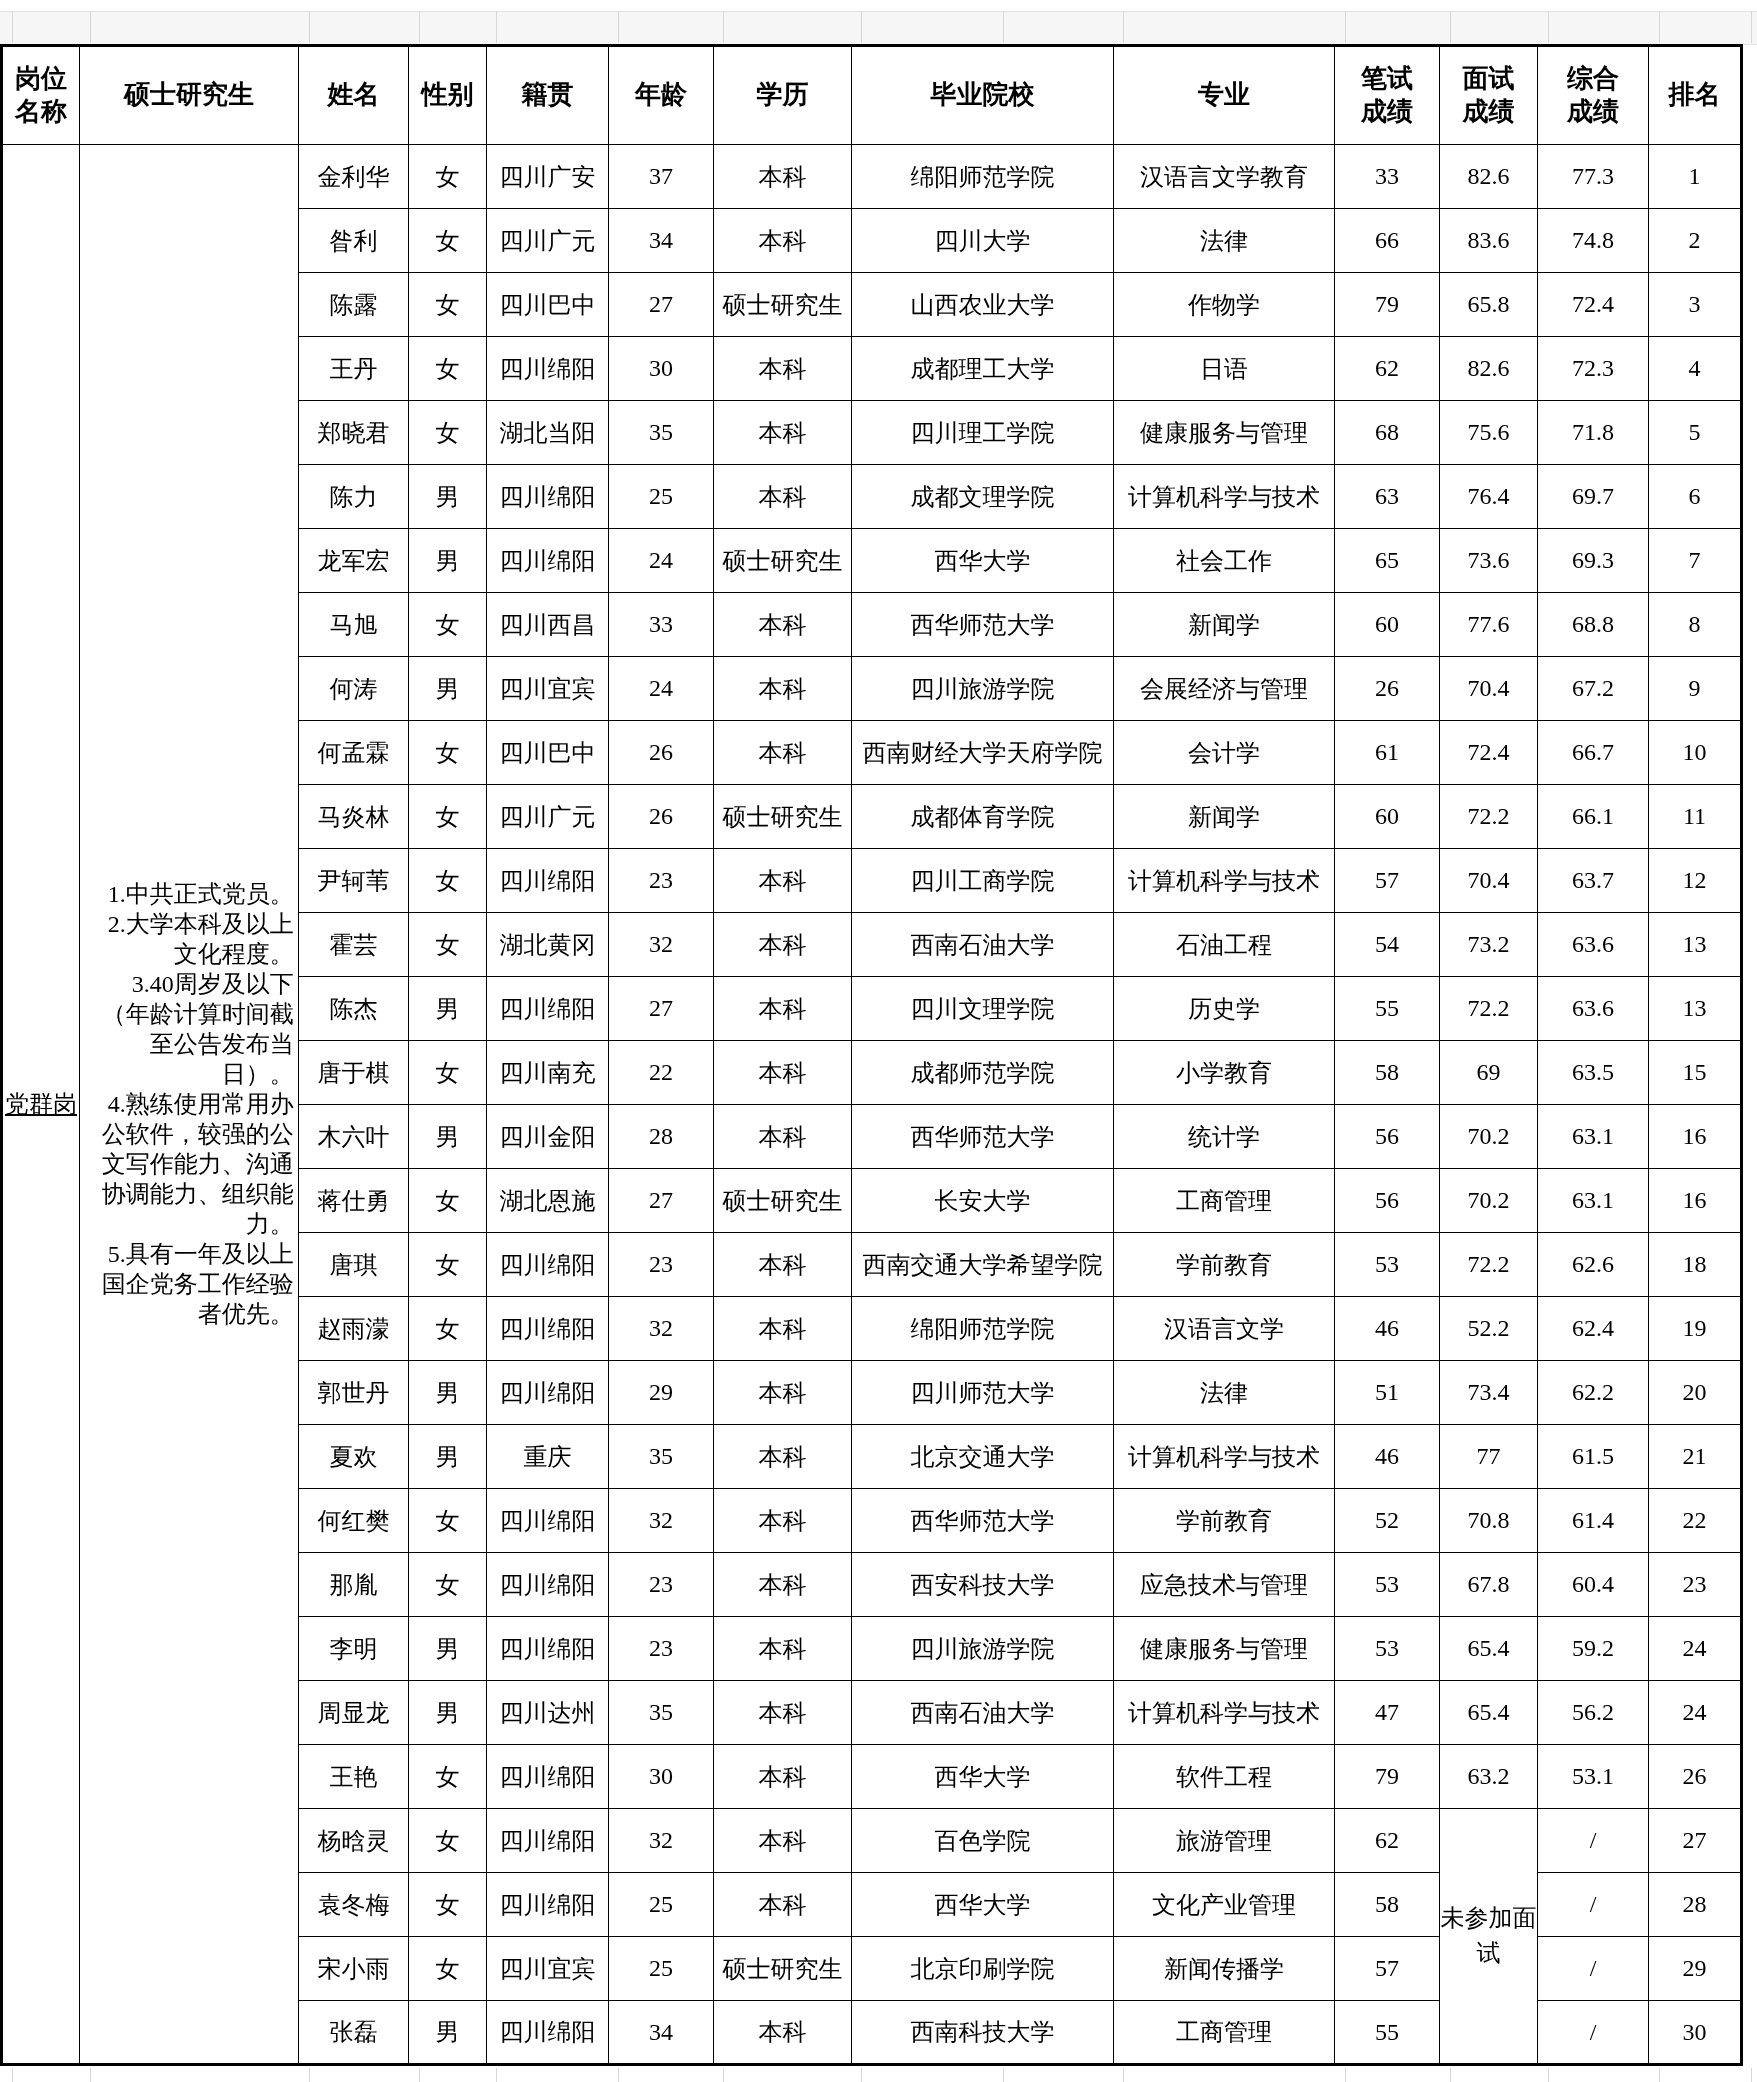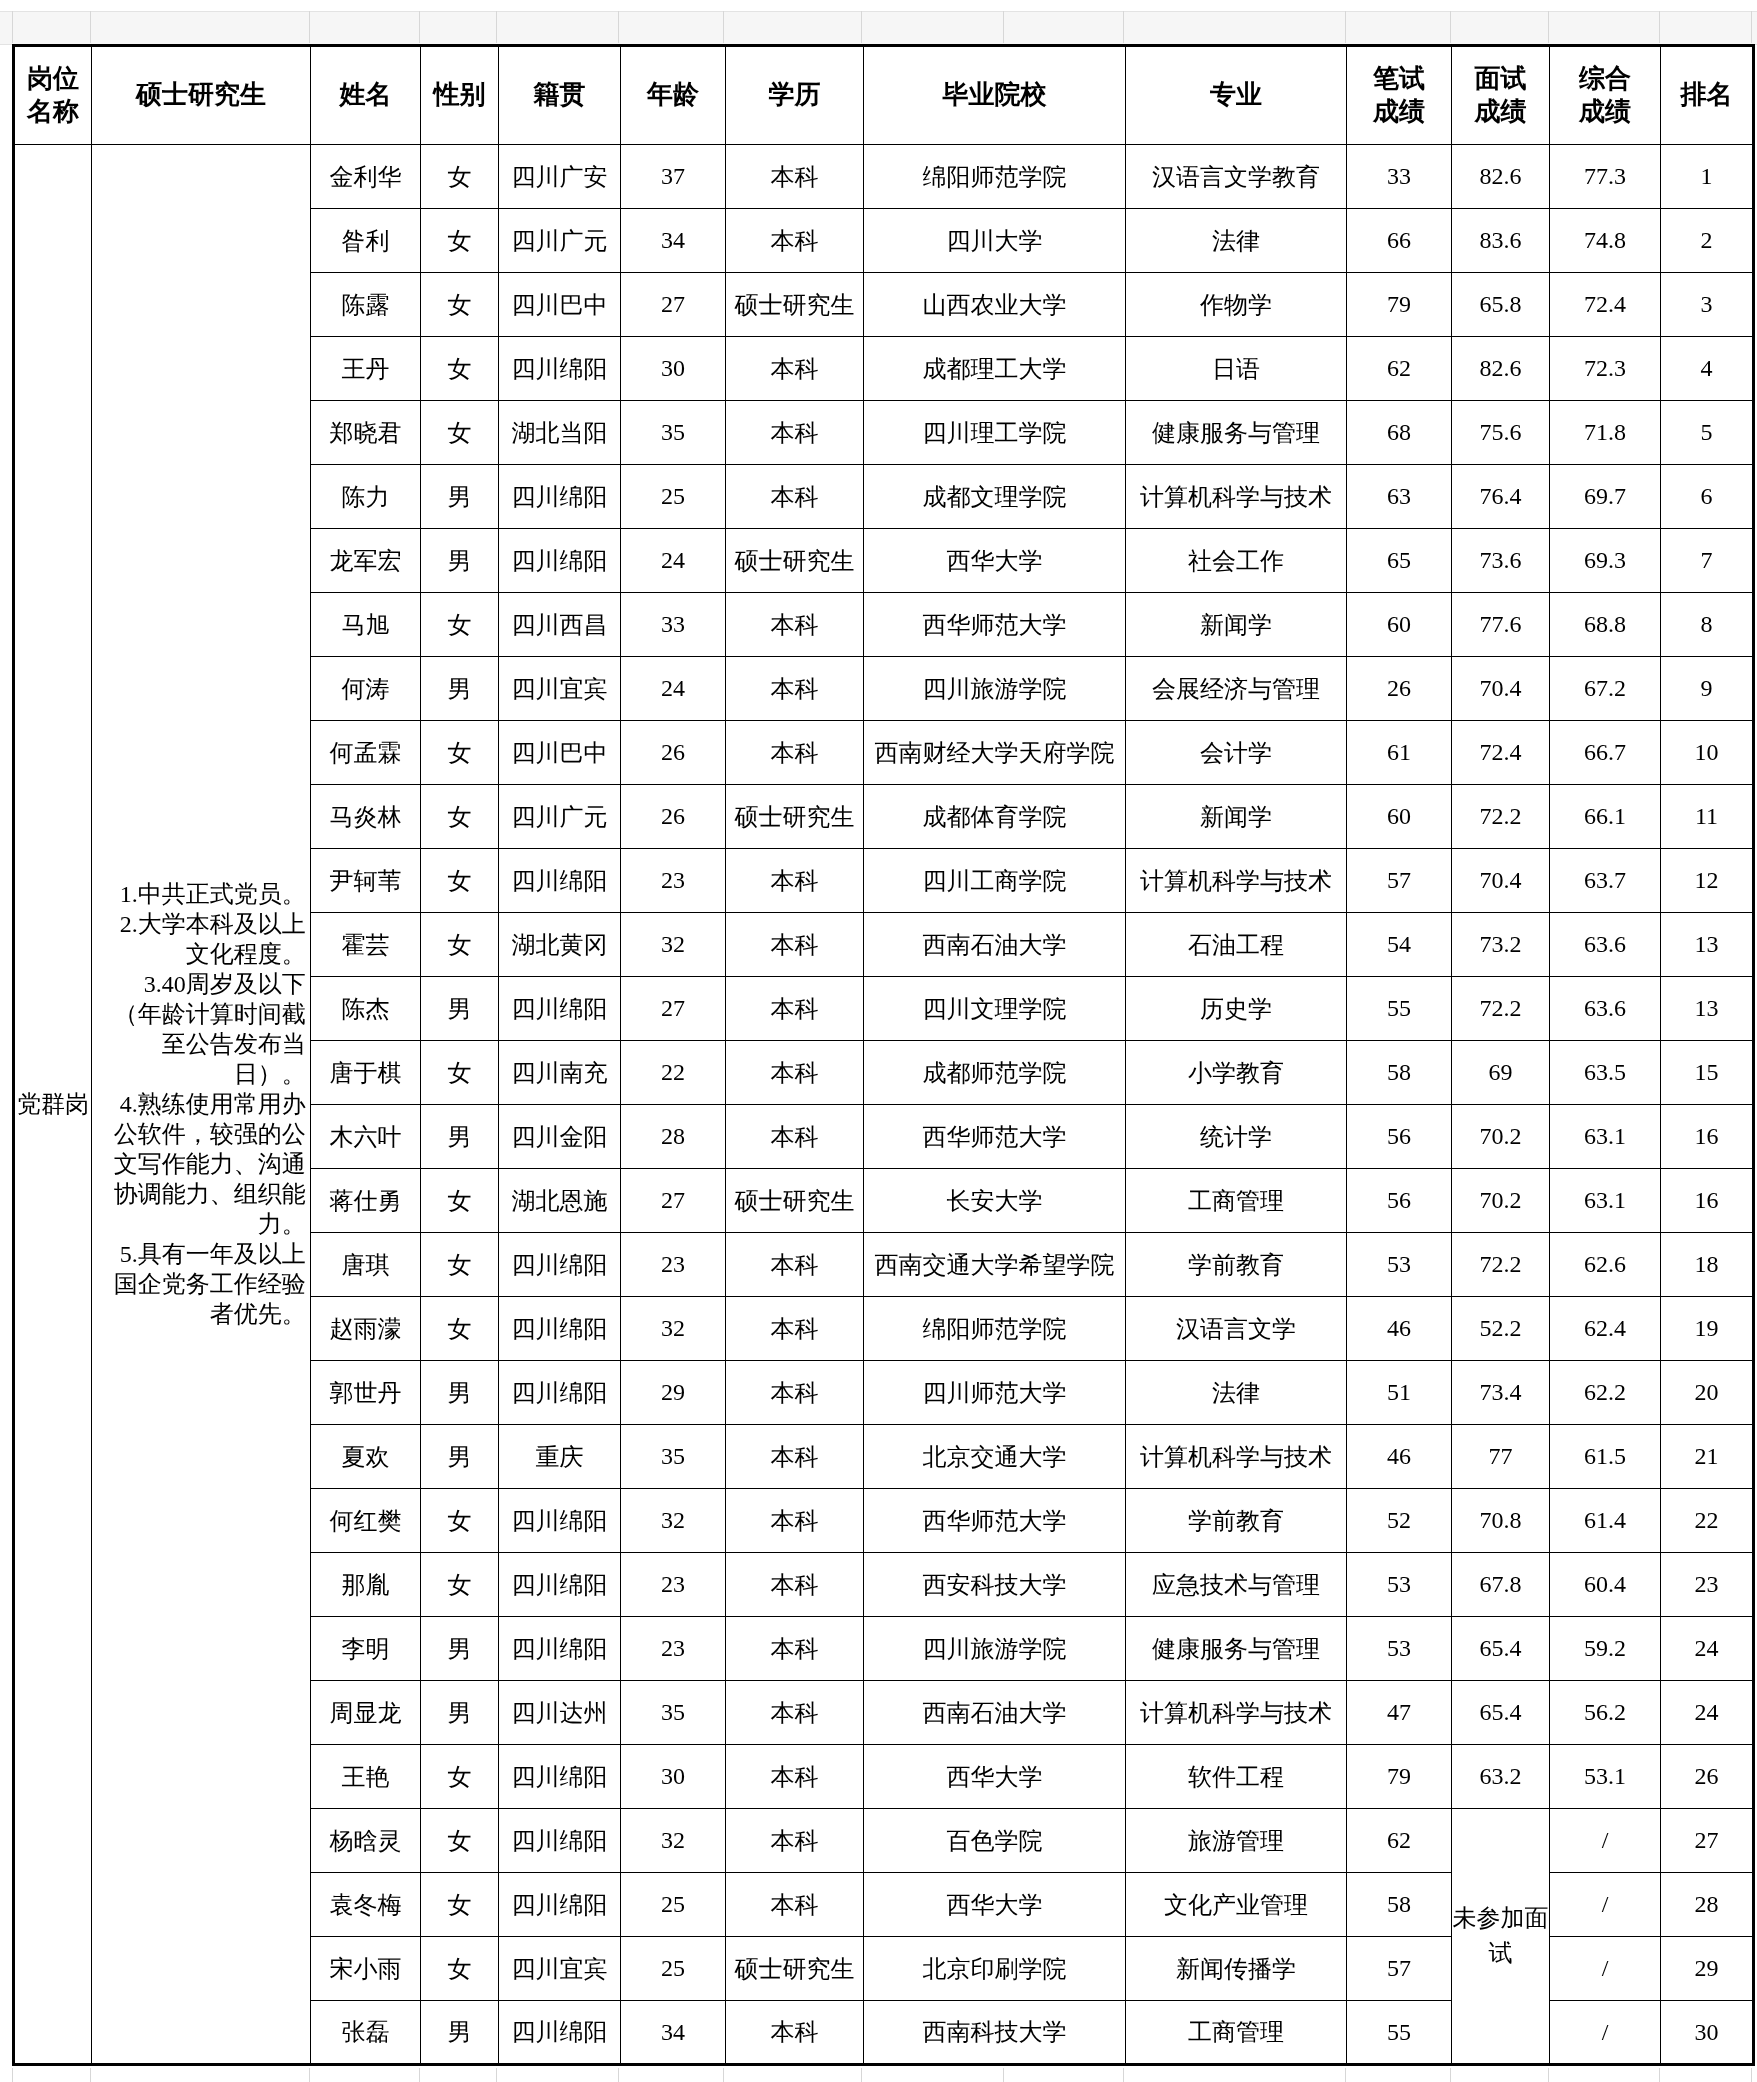--- a/index.html
+++ b/index.html
@@ -8,35 +8,35 @@
     font-family:"Liberation Serif","DejaVu Serif",serif;color:#000;
   }
   .sheet-band{
     position:absolute;left:0;top:11.2px;width:1757px;height:32px;
     background:#f6f6f6;border-top:0.9px solid #e3e3e3;border-bottom:0.9px solid #e3e3e3;
   }
   .vline{position:absolute;width:0.9px;background:#d7d7d7;}
   .vline.top{top:11.2px;height:32px;}
   .vline.bottom{top:2068px;height:14px;}
   table.results{
-    position:absolute;left:12px;top:44px;width:1739px;
+    position:absolute;left:0;top:44px;width:1739px;
     border-collapse:collapse;table-layout:fixed;
     border:3.5px solid #000;
   }
   th,td{
     border:1.7px solid #000;text-align:center;vertical-align:middle;
     font-size:24px;padding:0;overflow:hidden;
   }
   thead tr{height:99px;}
   thead th{font-weight:bold;font-size:26px;white-space:pre-line;line-height:1.25;}
   tbody tr{height:64px;}
   td.req{
     text-align:right;white-space:pre-line;line-height:30px;padding:0 4.3px;
   }
-  td.pos{padding:0;}
+  td.pos{padding:0;text-decoration:underline;}
   td.nointerview{line-height:35px;}
 </style>
 </head>
 <body>
 
 <div class="sheet-band"></div>
 <div id="gridlines">
     <div class="vline top" style="left: 12px;"></div>
     <div class="vline bottom" style="left: 12px;"></div>
     <div class="vline top" style="left: 90px;"></div>

